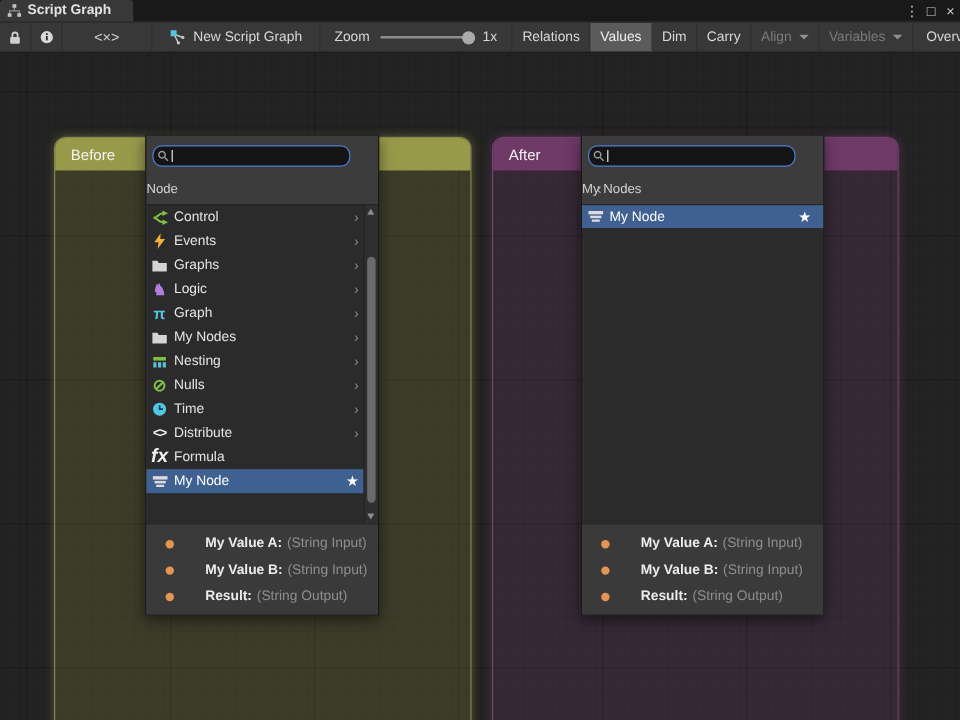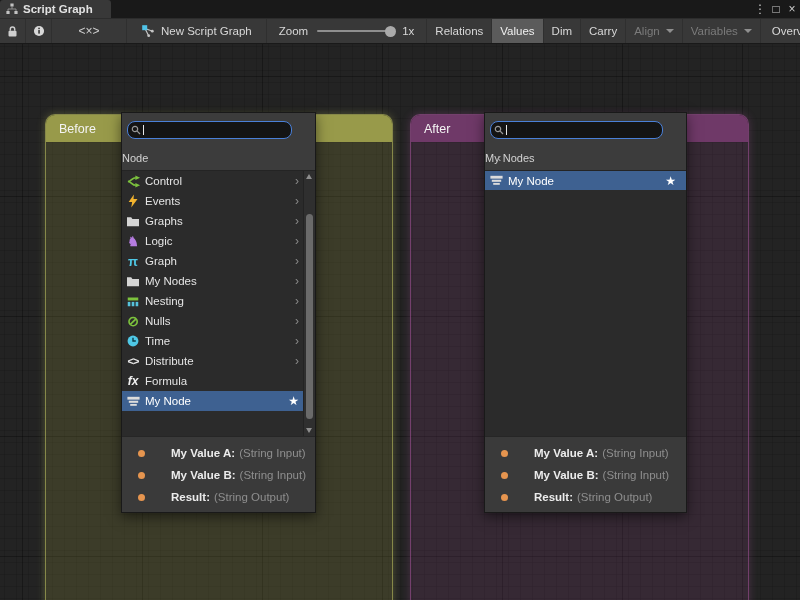--- a/index.html
+++ b/index.html
@@ -276,21 +276,21 @@
           </span>
         <span>Time</span>
         <span class="chev">›</span>
       </div>
       <div class="row">
         <span class="icn glyph" style="color:#ececec;font-size:11px;letter-spacing:-1px;">&lt;&gt;</span>
         <span>Distribute</span>
         <span class="chev">›</span>
       </div>
       <div class="row">
-        <span class="icn glyph" style="color:#f0f0f0;font-style:italic;font-size:12px;">fx</span>
+        <span class="icn glyph" style="color:#f0f0f0;font-style:italic;font-size:16px;">fx</span>
         <span>Formula</span>
       </div>
       <div class="row selected">
         <span class="icn">
             <svg width="15" height="15" viewBox="0 0 16 16">
               <rect x="1.5" y="3" width="13" height="3" fill="#dcdcdc"></rect>
               <rect x="3" y="7.2" width="10" height="2.2" fill="#dcdcdc"></rect>
               <rect x="4.5" y="10.6" width="7" height="2" fill="#dcdcdc"></rect>
             </svg>
           </span>

